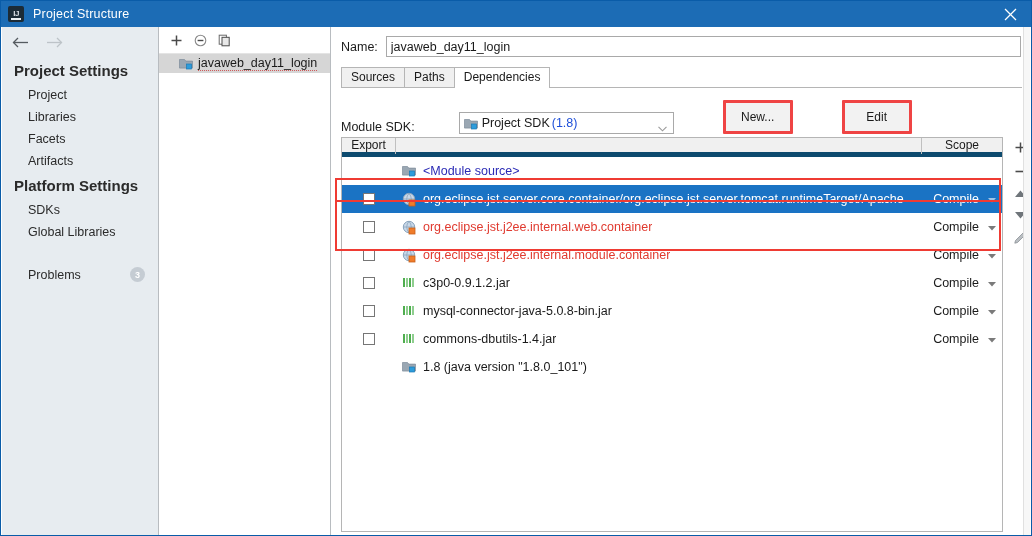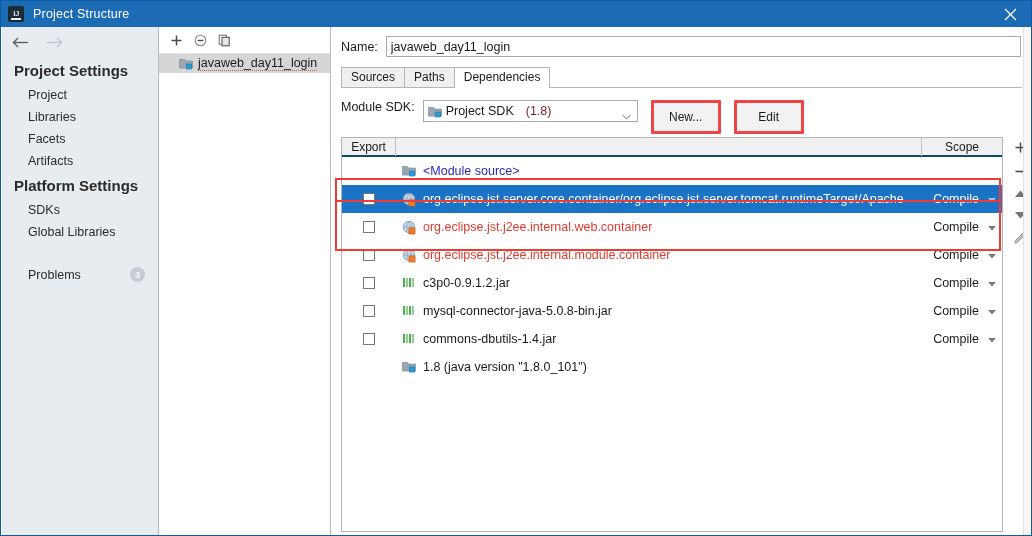--- a/index.html
+++ b/index.html
@@ -231,38 +231,39 @@
     height: 1px;
     background: #b5b5b5;
     margin: 0 10px 0 9px;
     position: relative;
     z-index: 1;
   }
 
   
   #sdk-row {
     display: flex;
-    align-items: flex-start;
+    align-items: flex-end;
     padding: 12px 9px 0 9px;
+    gap: 36px;
   }
   #sdk-label { font-size: 12.5px; color: #1a1a1a; margin-right: 8px; }
   #sdk-combo {
     width: 215px;
     height: 22px;
     border: 1px solid #a9a9a9;
     background: #ffffff;
     display: flex;
     align-items: center;
     padding-left: 4px;
     box-sizing: border-box;
     cursor: pointer;
     position: relative;
   }
   #sdk-combo .sdkname { font-size: 12.5px; color: #1a1a1a; margin-left: 4px; }
-  #sdk-combo .sdkver { font-size: 12.5px; color: #7f1d1d; margin-left: 12px; }
+  #sdk-combo .sdkver { font-size: 12.5px; color: #1d4ed8; margin-left: 2px; }
   #sdk-combo .caret {
     position: absolute;
     right: 6px; top: 50%;
     margin-top: -2px;
   }
   .btn {
     height: 34px;
     min-width: 70px;
     border: 3px solid #ef4444;
     background: #f2f2f2;
@@ -283,21 +284,21 @@
     height: 395px;
     border: 1px solid #b5b5b5;
     box-sizing: border-box;
     background: #ffffff;
     overflow: hidden;
   }
   #thead {
     display: flex;
     height: 19px;
     background: #f0f0f0;
-    border-bottom: 2px solid #0c4a6e;
+    border-bottom: 5px solid #0c4a6e;
     align-items: center;
     box-sizing: border-box;
   }
   #th-export {
     width: 54px;
     text-align: center;
     font-size: 12px;
     border-right: 1px solid #c0c0c0;
     line-height: 18px;
     height: 18px;

